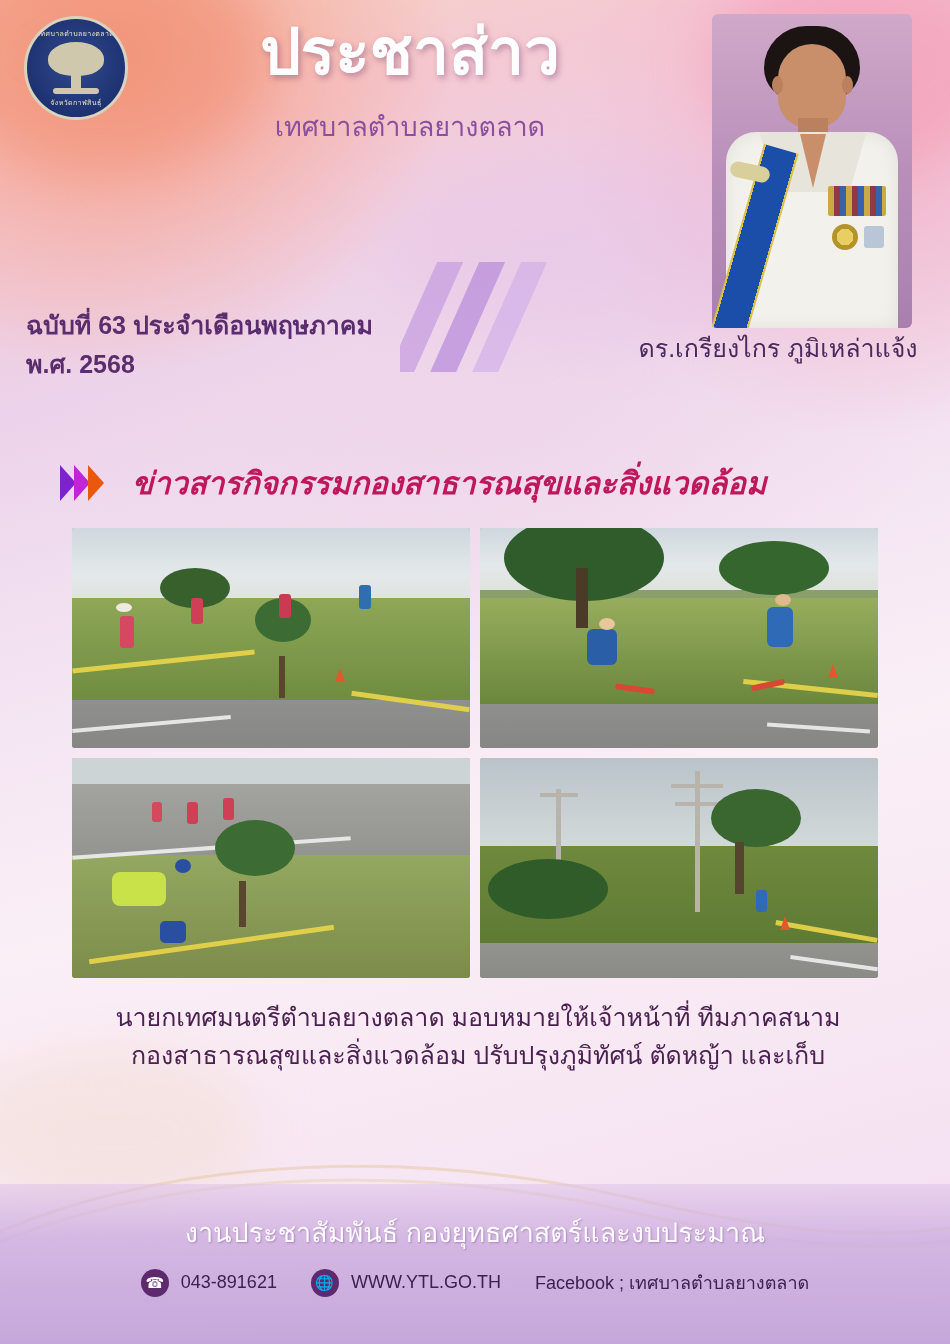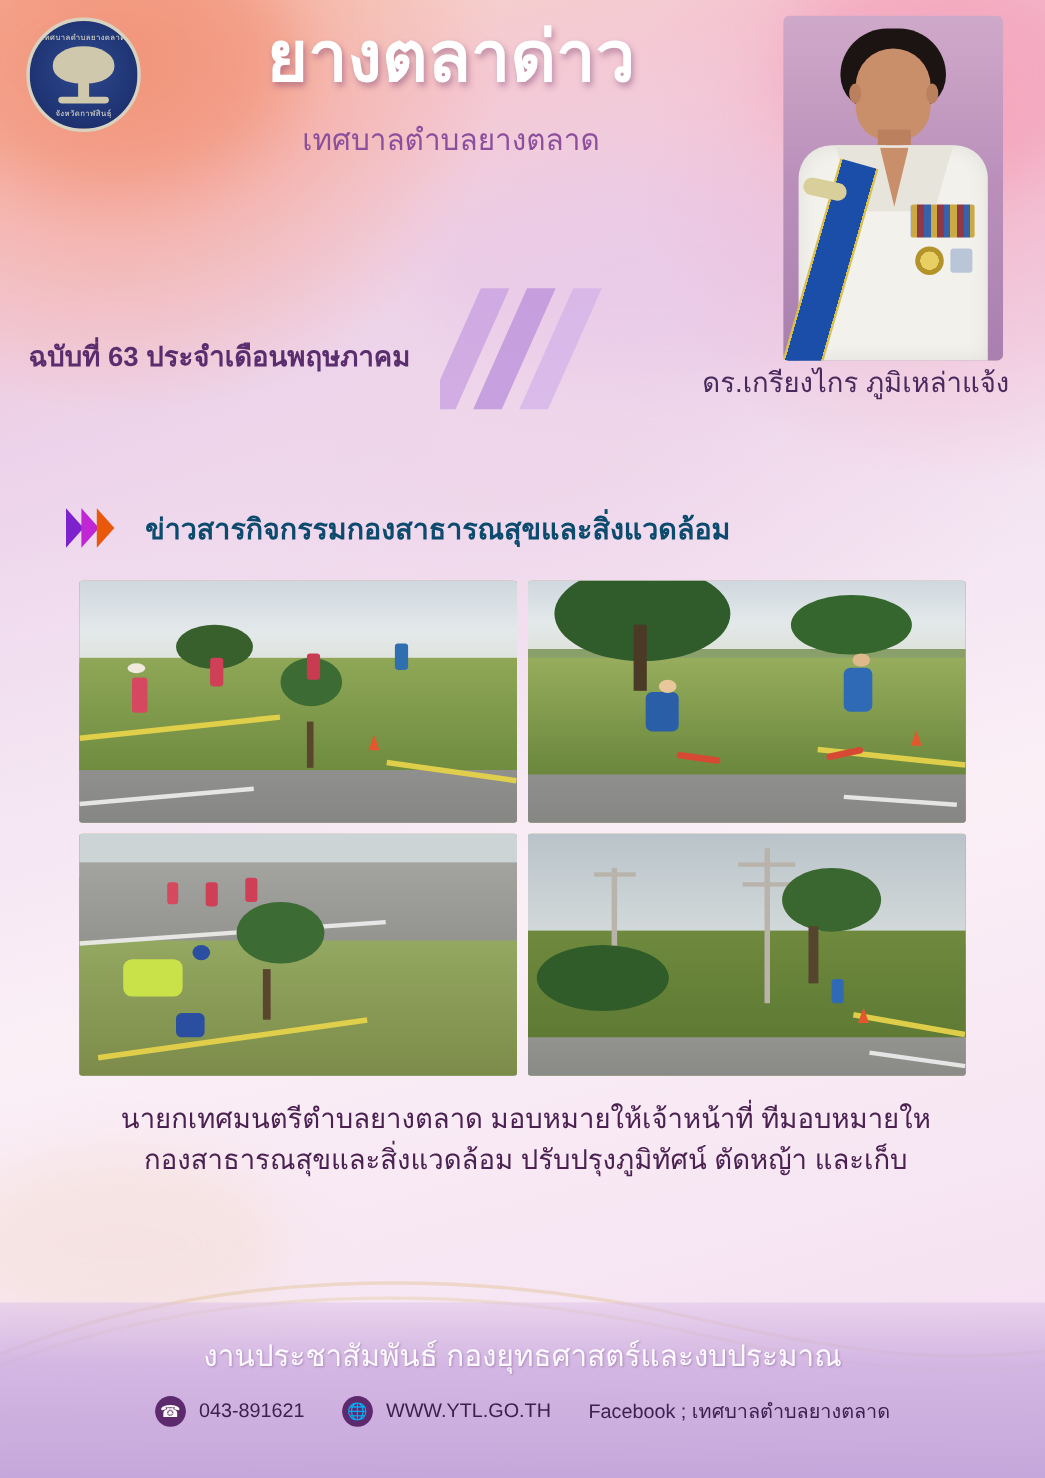--- a/index.html
+++ b/index.html
@@ -188,21 +188,21 @@
   .chev span {
     position: absolute; top: 4px; width: 0; height: 0;
     border-left: 16px solid #c2410c;
     border-top: 18px solid transparent;
     border-bottom: 18px solid transparent;
   }
   .chev span:nth-child(1){ left: 0; border-left-color:#7e22ce; }
   .chev span:nth-child(2){ left: 14px; border-left-color:#c026d3; }
   .chev span:nth-child(3){ left: 28px; border-left-color:#ea580c; }
   .section-title {
-    font-size: 26px; color: #0c4a6e; font-weight: bold; 
+    font-size: 31px; color: #be185d; font-weight: bold; font-style: italic;
   }
 
   
   .photos {
     position: absolute; left: 72px; top: 528px;
     width: 806px; height: 450px;
     display: grid; grid-template-columns: 1fr 1fr; grid-template-rows: 1fr 1fr;
     gap: 10px;
   }
   .photo {
@@ -278,26 +278,27 @@
     <div class="ring-text-bottom">จังหวัดกาฬสินธุ์</div>
   </div>
 
   <div class="stripes">
     <i></i>
       <i></i>
       <i></i>
   </div>
 
   <div class="title-block">
-    <div class="title-main">ยางตลาด่าว</div>
+    <div class="title-main">ประชาส่าว</div>
     <div class="title-org">เทศบาลตำบลยางตลาด</div>
   </div>
 
   <div class="issue">
     <div>ฉบับที่ 63 ประจำเดือนพฤษภาคม</div>
+    <div>พ.ศ. 2568</div>
   </div>
 
   <div class="portrait">
     <div class="p-bg"></div>
     <div class="hair"></div>
     <div class="face"></div>
     <div class="ear-l"></div>
       <div class="ear-r"></div>
     <div class="neck"></div>
     <div class="uniform"></div>
@@ -392,21 +393,21 @@
     <div class="trunk-s" style="left:64%;top:38%;width:9px;height:52px;background:#55452f"></div>
     <div class="tree-s" style="left:2%;top:46%;width:120px;height:60px;background:#2f5c28"></div>
     <div class="ph-line" style="right:0;bottom:20%;width:26%;transform:rotate(10deg)"></div>
     <div class="ph-white" style="right:0;bottom:6%;width:22%;transform:rotate(8deg)"></div>
     <div class="cone" style="right:22%;bottom:22%"></div>
     <div class="worker" style="right:28%;bottom:30%;width:11px;height:22px;background:#2f6ab6"></div>
   </div>
 </div>
 
 <div class="body-text">
-  <p>นายกเทศมนตรีตำบลยางตลาด  มอบหมายให้เจ้าหน้าที่ ทีมอบหมายให</p>
+  <p>นายกเทศมนตรีตำบลยางตลาด  มอบหมายให้เจ้าหน้าที่ ทีมภาคสนาม</p>
   <p>กองสาธารณสุขและสิ่งแวดล้อม ปรับปรุงภูมิทัศน์ ตัดหญ้า และเก็บ</p>
 </div>
 
 <div class="footer">
   <div class="f1">งานประชาสัมพันธ์ กองยุทธศาสตร์และงบประมาณ</div>
   <div class="f3">
     <span class="ic">☎</span>
     <span>043-891621</span>
     <span class="gap"></span>
     <span class="ic">🌐</span>

